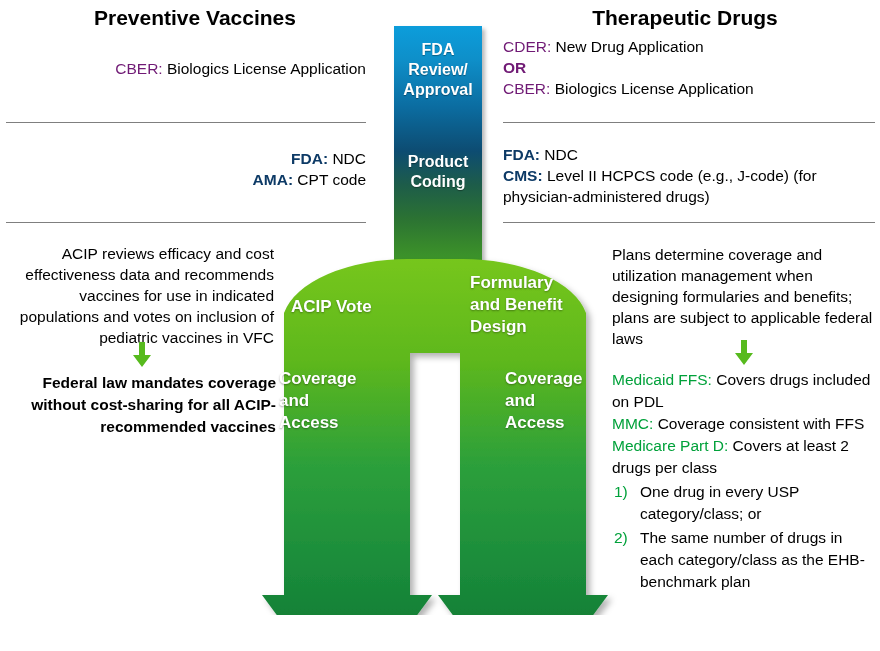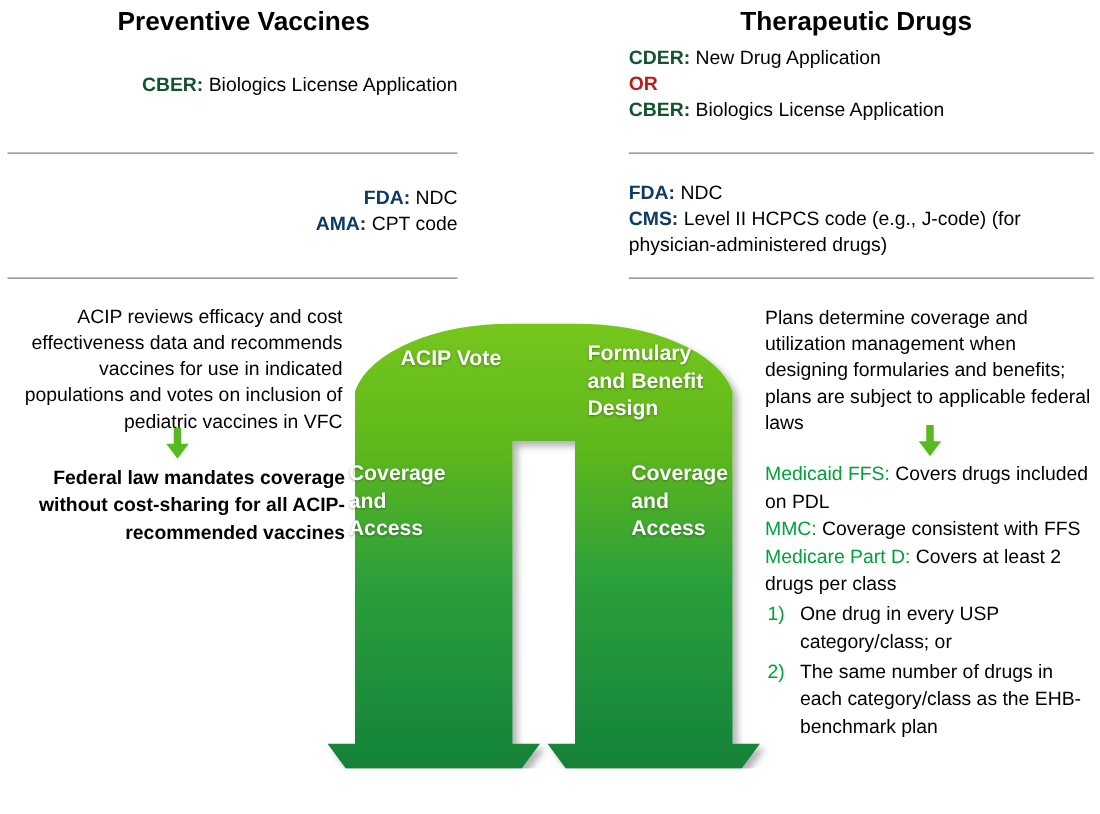--- a/index.html
+++ b/index.html
@@ -44,24 +44,24 @@
   #rule-r2 { left: 503px; top: 222px; width: 372px; }
 
   
   .txt {
     position: absolute;
     font-size: 15.5px;
     line-height: 21px;
     color: #000000;
   }
   .txt.right-align { text-align: right; }
-  .lbl-blue  { color: #14532d; font-weight: bold; }
+  .lbl-blue  { color: #701a75; font-weight: normal; }
   .lbl-navy  { color: #0d3a66; font-weight: bold; }
   .lbl-green { color: #00a13a; font-weight: normal; }
-  .bold-black { font-weight: bold; color: #b91c1c; }
+  .bold-black { font-weight: bold; color: #701a75; }
 
   #blk-left-1  { left: 10px; top: 58px;  width: 356px; }
   #blk-left-2  { left: 10px; top: 148px; width: 356px; }
   #blk-left-3  { left: 8px; top: 243px; width: 266px; }
   #blk-left-4  { left: 10px; top: 372px; width: 266px;
                  color:#000000; font-weight:bold; line-height:22px; }
 
   #blk-right-1 { left: 503px; top: 36px;  width: 374px; }
   #blk-right-2 { left: 503px; top: 144px; width: 374px; }
   #blk-right-3 { left: 612px; top: 244px; width: 266px; }
@@ -128,21 +128,21 @@
   #arch-svg { display: block; width: 370px; height: 365px; }
 
   .arch-text {
     position: absolute;
     color: #ffffff;
     font-weight: bold;
     font-size: 17px;
     line-height: 22px;
     text-shadow: 0 1px 2px rgba(0,0,0,0.35);
   }
-  #arch-acip     { left: 291px; top: 276px; width: 110px; text-align: right; }
+  #arch-acip     { left: 291px; top: 296px; width: 110px; text-align: left; }
   #arch-formulary{ left: 470px; top: 272px; width: 140px; }
   #arch-cov-left { left: 279px; top: 368px; width: 90px; }
   #arch-cov-right{ left: 505px; top: 368px; width: 90px; }
 
   
   .mini-arrow { position: absolute; }
   #mini-arrow-left  { left: 131px; top: 342px; }
   #mini-arrow-right { left: 733px; top: 340px; }
 </style>
 </head>
@@ -235,20 +235,31 @@
         <span class="num">1)</span>
         <span>One drug in every USP category/class; or</span>
       </li>
       <li>
         <span class="num">2)</span>
         <span>The same number of drugs in each category/class as the EHB-benchmark plan</span>
       </li>
     </ol>
   </div>
 
+  <div id="center-bar">
+    <div class="bar-label" id="bar-label-1">
+      <div>FDA</div>
+      <div>Review/</div>
+      <div>Approval</div>
+    </div>
+    <div class="bar-label" id="bar-label-2">
+      <div>Product</div>
+      <div>Coding</div>
+    </div>
+  </div>
 
   <div id="arch-wrap">
     <svg id="arch-svg" viewBox="0 0 370 365" aria-hidden="true">
       <defs>
         <linearGradient id="archGrad" x1="0" y1="0" x2="0" y2="1">
           <stop offset="0%" stop-color="#76c61d"></stop>
           <stop offset="22%" stop-color="#5fb81c"></stop>
           <stop offset="45%" stop-color="#2da03a"></stop>
           <stop offset="70%" stop-color="#1a8a3a"></stop>
           <stop offset="100%" stop-color="#0a6e2e"></stop>

